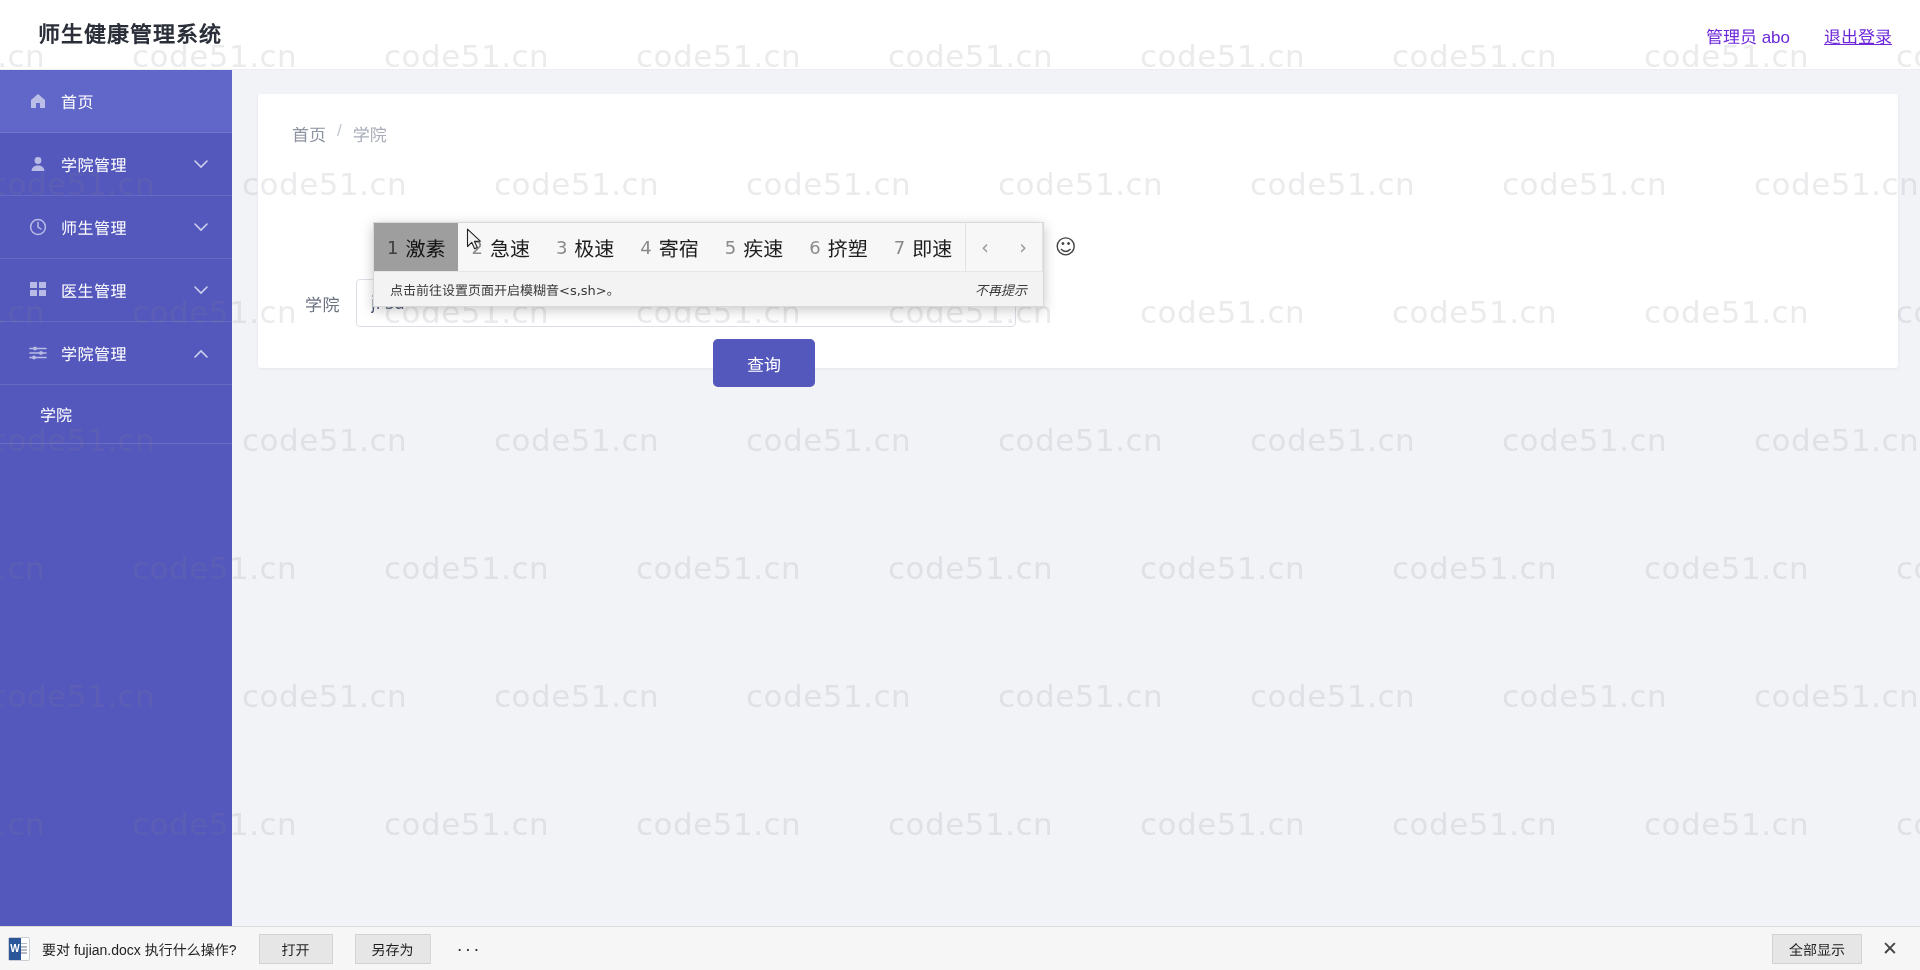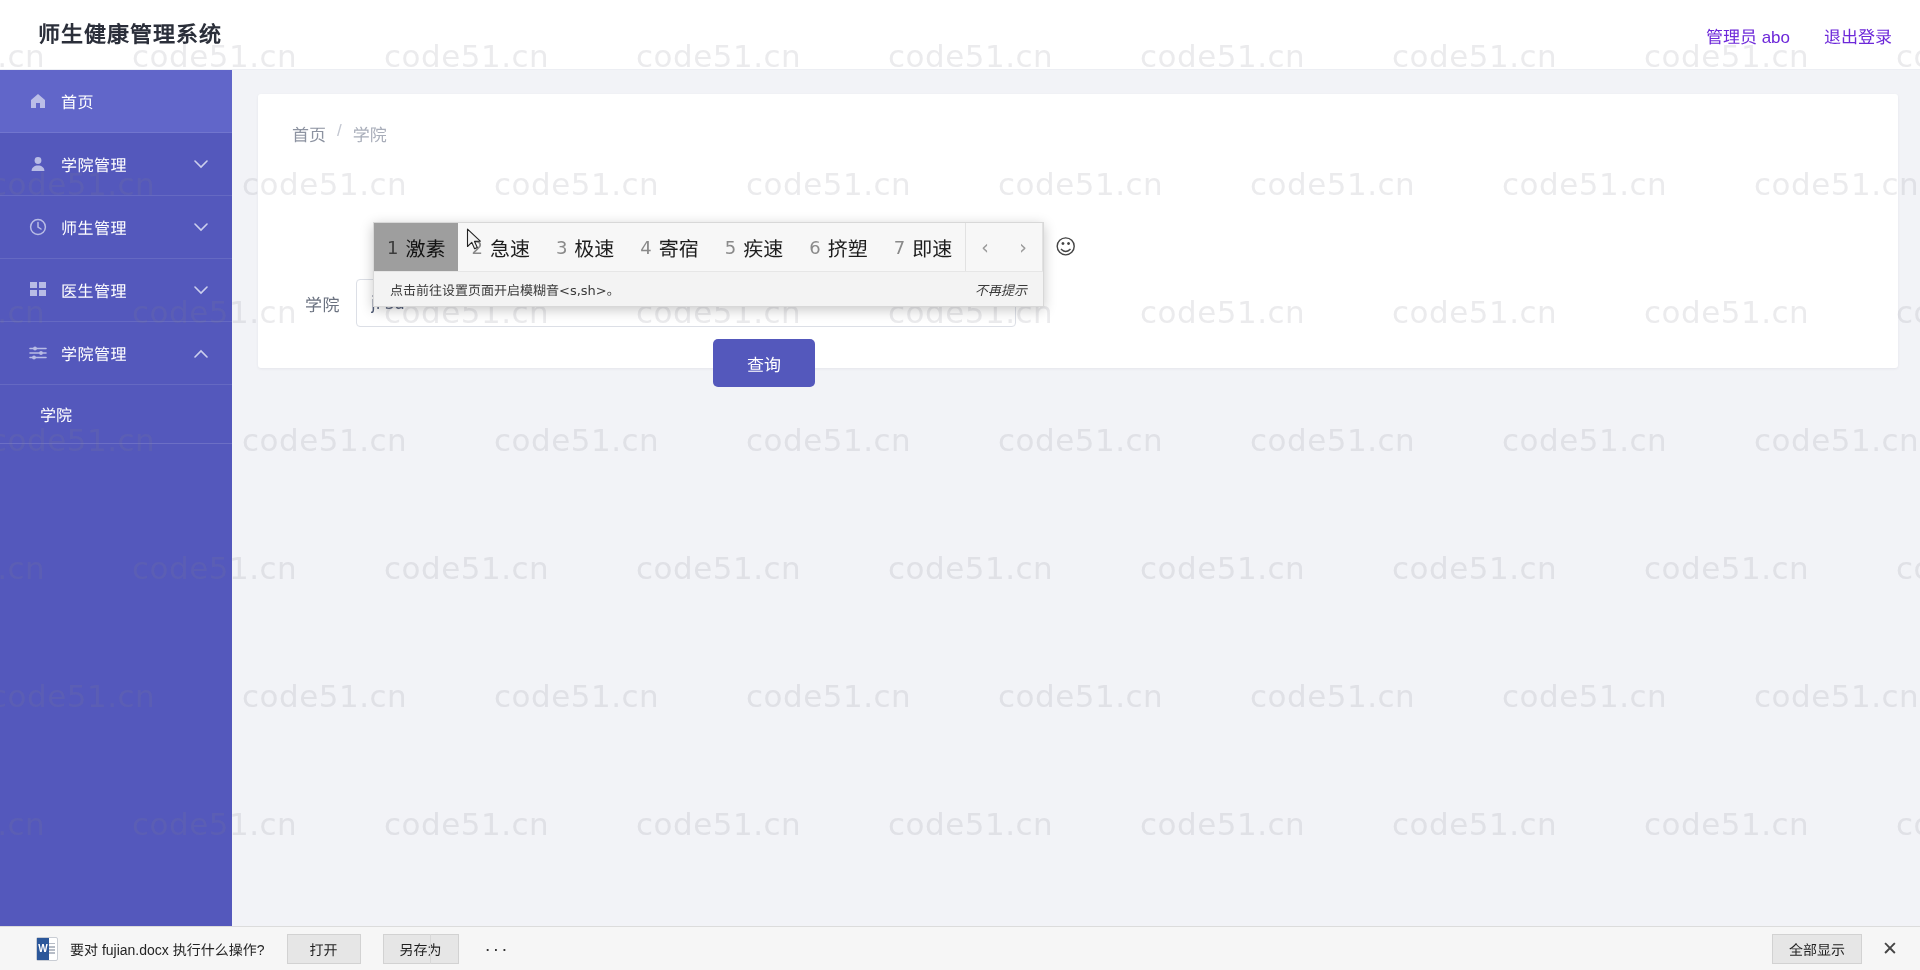--- a/index.html
+++ b/index.html
@@ -66,21 +66,21 @@
     position: absolute;
     right: 28px; top: 0;
     height: 70px;
     display: flex; align-items: center;
     gap: 34px;
   }
   .header-right span {
     font-size: 17px;
     color: #6d28d9;
   }
-  .logout { cursor: pointer; }
+  .logout { cursor: pointer; text-decoration: underline; }
 
   
   .sidebar {
     position: absolute;
     top: 70px; left: 0;
     width: 232px; height: 900px;
     background: #5458bc;
     z-index: 25;
   }
   .menu-item {
@@ -270,21 +270,21 @@
     left: 0; bottom: 0;
     width: 1920px; height: 44px;
     background: #f6f6f6;
     border-top: 1px solid #dcdcdc;
     display: flex;
     align-items: center;
     z-index: 80;
     font-size: 14px;
     color: #2f2f2f;
   }
-  .dl-left { display: flex; align-items: center; gap: 12px; padding-left: 36px; }
+  .dl-left { display: flex; align-items: center; gap: 12px; padding-left: 8px; }
   .doc-icon {
     width: 22px; height: 24px;
     background: #ffffff;
     border: 1px solid #c9cdd4;
     border-radius: 2px;
     position: relative;
     display: inline-block;
   }
   .doc-icon::before {
     content: "W";

